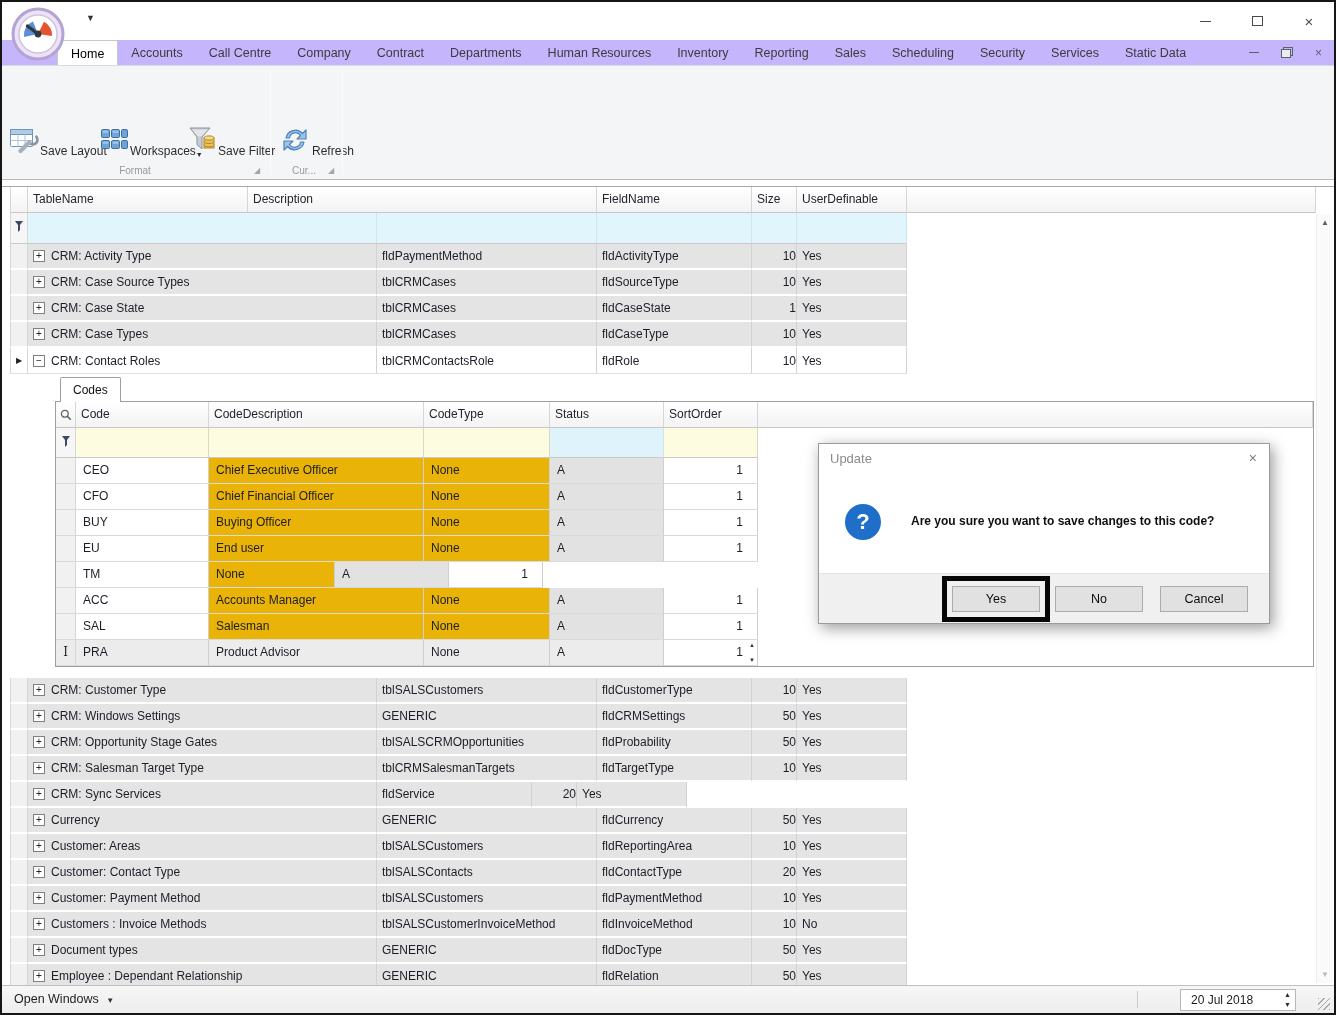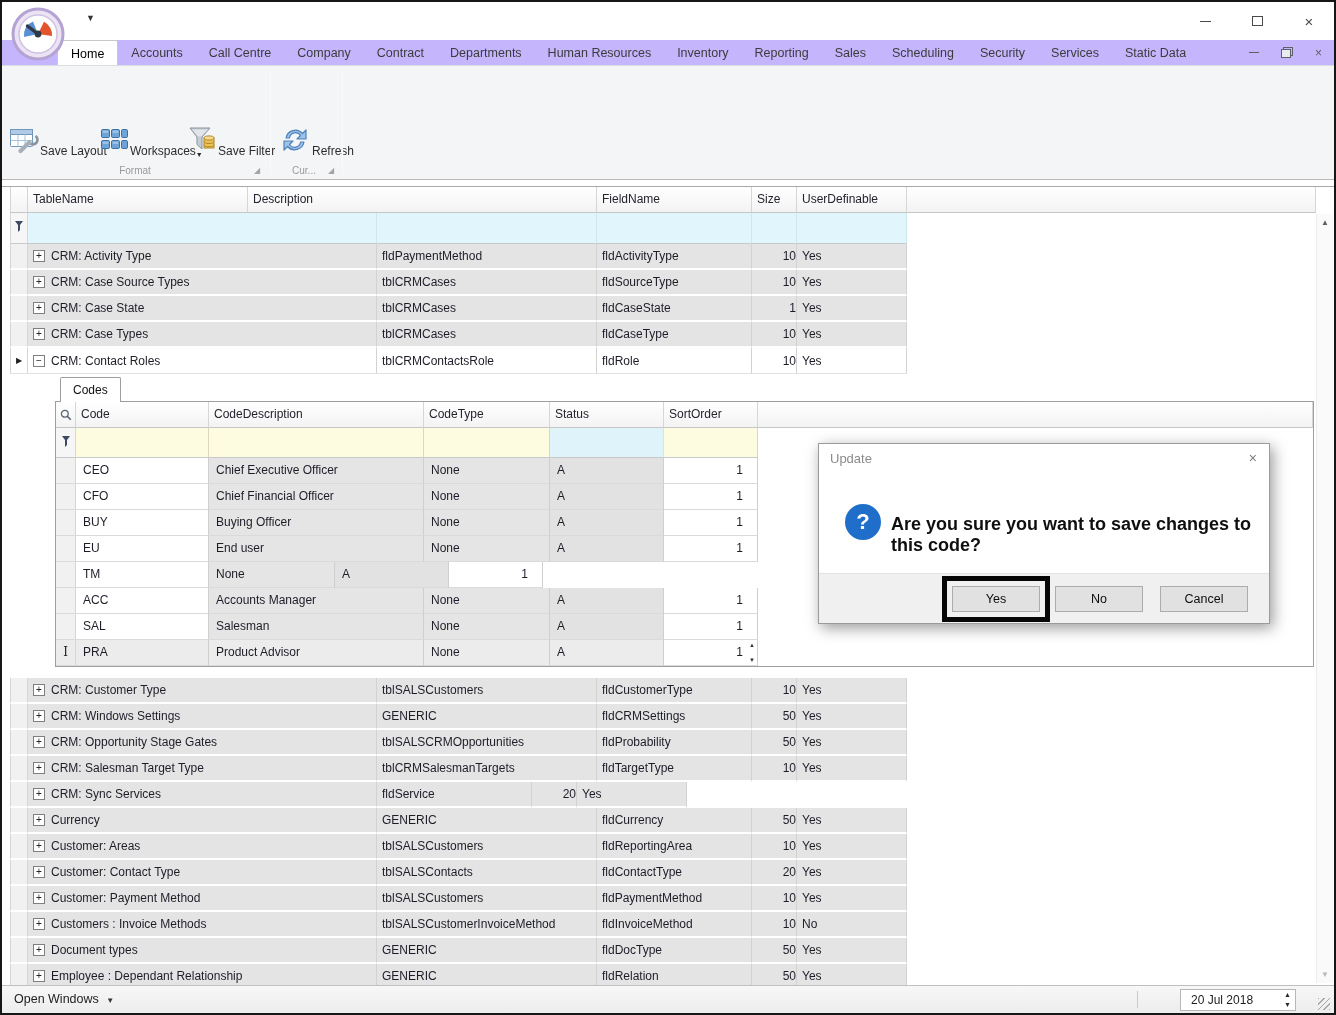--- a/index.html
+++ b/index.html
@@ -89,21 +89,21 @@
   .s-flt{ display:flex; height:30px; }
   .s-fcell{ border-right:1px solid #ddd8bd; border-bottom:1px solid #c9c9c9; background:#fdfbe0; cursor:text; }
   .s-fcell.cyan{ background:#dff4fa; border-right-color:#cde7ee; }
   .s-fcell.ind{ background:#f6f6f6; border-right:1px solid #d6d6d6; display:flex; align-items:center;
                 justify-content:center; cursor:default; }
   .s-row{ display:flex; height:26px; cursor:pointer; }
   .scell{ border-right:1px solid #cfcfcf; border-bottom:1px solid #dadada; font-size:12px; color:#1d1d28;
           line-height:25px; padding-left:7px; white-space:nowrap; overflow:hidden; }
   .scell.ind{ background:#f1f1f1; border-right:1px solid #d6d6d6; padding:0; text-align:center;
               font-family:"DejaVu Serif",serif; font-size:12px; color:#222; }
-  .bg-white{ background:#fff; } .bg-cream{ background:#e5e5e5; } .bg-gray{ background:#e2e2e2; }
+  .bg-white{ background:#fff; } .bg-cream{ background:#eab308; } .bg-gray{ background:#e2e2e2; }
   .s-row.selected .scell{ background:#ececec; }
   .s-row.selected .scell.sort{ background:#fff; }
   .scell.sort{ text-align:right; padding-right:14px; position:relative; }
   .sort-spin{ position:absolute; right:2px; top:2px; bottom:2px; display:flex; flex-direction:column;
               justify-content:space-between; }
   .sort-spin span{ font-size:6px; line-height:6px; color:#333; cursor:pointer; }
   .sw-ind{width:20px;flex:none} .sw-code{width:133px;flex:none} .sw-desc{width:215px;flex:none}
   .sw-type{width:126px;flex:none} .sw-status{width:114px;flex:none} .sw-sort{width:94px;flex:none}
   .sw-fill{flex:1}
 
@@ -116,21 +116,21 @@
   .vs-down{ position:absolute; bottom:4px; left:0; right:0; text-align:center; font-size:8px; color:#b9b9b9; }
 
   
   .dialog{ position:absolute; left:816px; top:441px; width:452px; height:181px; background:#fff;
            border:1px solid #9b9b9b; box-shadow:3px 4px 14px rgba(0,0,0,.4); z-index:50; }
   .dlg-title{ position:absolute; left:11px; top:7px; font-size:13px; color:#8b8b8b; }
   .dlg-close{ position:absolute; right:12px; top:6px; font-size:14px; color:#7d7d7d; cursor:pointer; }
   .dlg-icon{ position:absolute; left:26px; top:60px; width:36px; height:36px; border-radius:50%;
              background:#1f6fca; color:#fff; font-size:22px; font-weight:bold; display:flex;
              align-items:center; justify-content:center; }
-  .dlg-msg{ position:absolute; left:72px; top:70px; right:14px; font-size:18px; font-weight:600; color:#0f0f0f; }
+  .dlg-msg{ position:absolute; left:92px; top:70px; right:14px; font-size:12px; font-weight:600; color:#0f0f0f; }
   .dlg-footer{ position:absolute; left:0; right:0; bottom:0; height:50px; background:#f0f0f0;
                border-top:1px solid #e3e3e3; }
   .dlg-btn{ position:absolute; top:12px; width:88px; height:26px; background:#e1e1e1;
             border:1px solid #acacac; font-size:12.5px; font-family:inherit; color:#0d0d0d; cursor:pointer; }
   .btn-yes{ left:133px; } .btn-no{ left:236px; } .btn-cancel{ left:341px; }
   .yes-highlight{ position:absolute; left:123px; top:2px; width:108px; height:46px;
                   border:5px solid #060606; pointer-events:none; }
 
   
   .statusbar{ position:absolute; left:0; right:0; bottom:0; height:28px;

